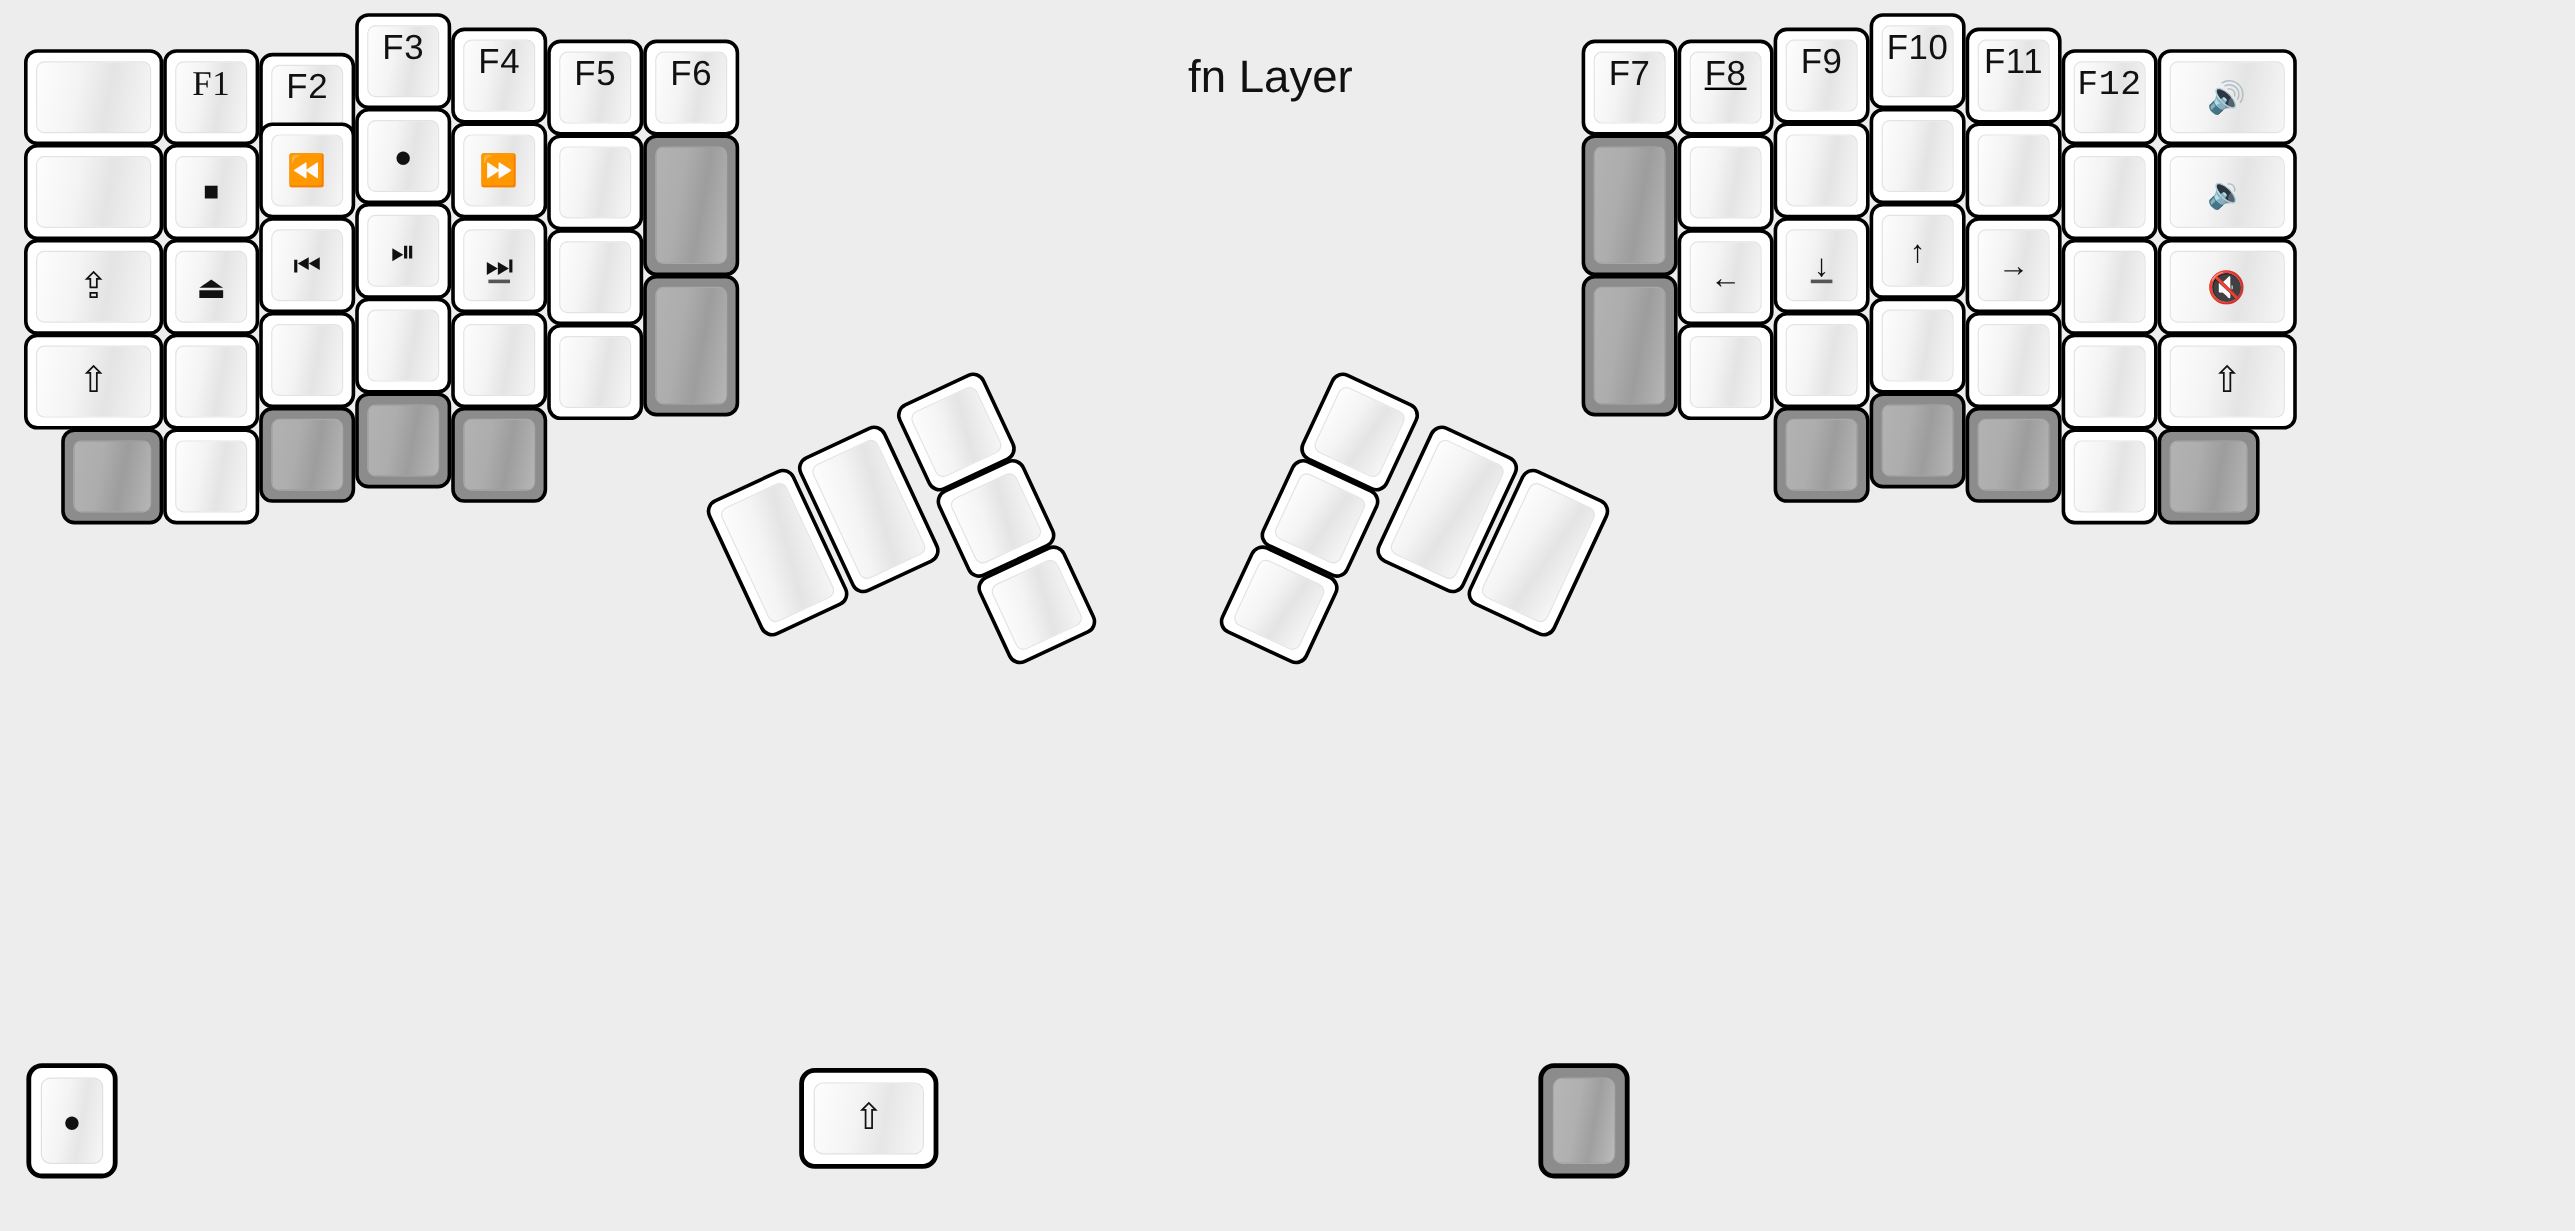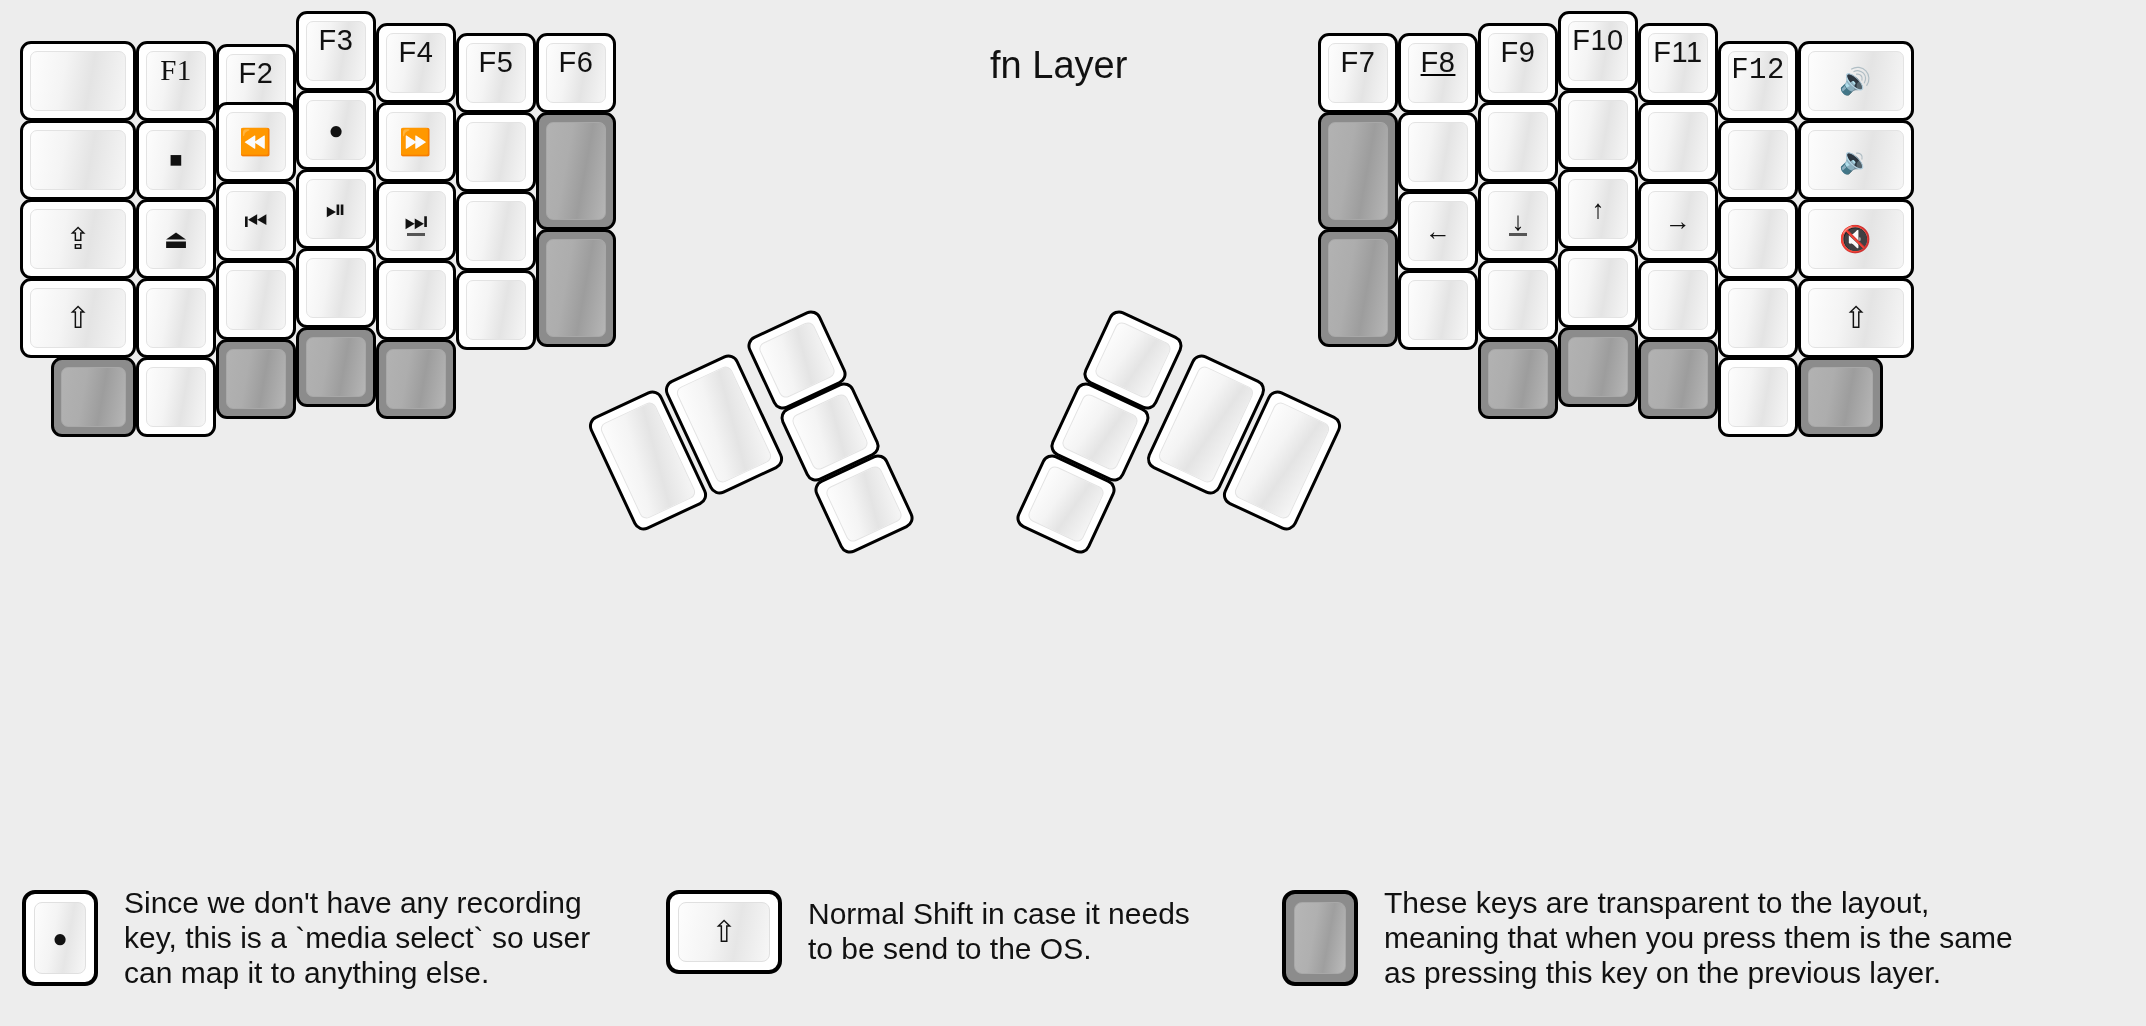--- a/index.html
+++ b/index.html
@@ -408,37 +408,29 @@
   </div>
 
   <div class="panel" id="legend"></div>
 
   <div class="legrow" style="left:22px;top:886px;">
     <div class="legkey" style="width:76px;height:96px;">
       <div class="cap">
         <span class="g">●</span>
       </div>
     </div>
-    <div class="legtext">Since we don't have any recording
-key, this is a `media select` so user
-can map it to anything else.</div>
   </div>
 
   <div class="legrow" style="left:666px;top:890px;">
     <div class="legkey" style="width:116px;height:84px;">
       <div class="cap">
         <span class="g big">⇧</span>
       </div>
     </div>
-    <div class="legtext">Normal Shift in case it needs
-to be send to the OS.</div>
   </div>
 
   <div class="legrow" style="left:1282px;top:886px;">
     <div class="legkey trans" style="width:76px;height:96px;">
       <div class="cap"></div>
     </div>
-    <div class="legtext">These keys are transparent to the layout,
-meaning that when you press them is the same
-as pressing this key on the previous layer.</div>
   </div>
 
 </div>
 
 </body></html>

